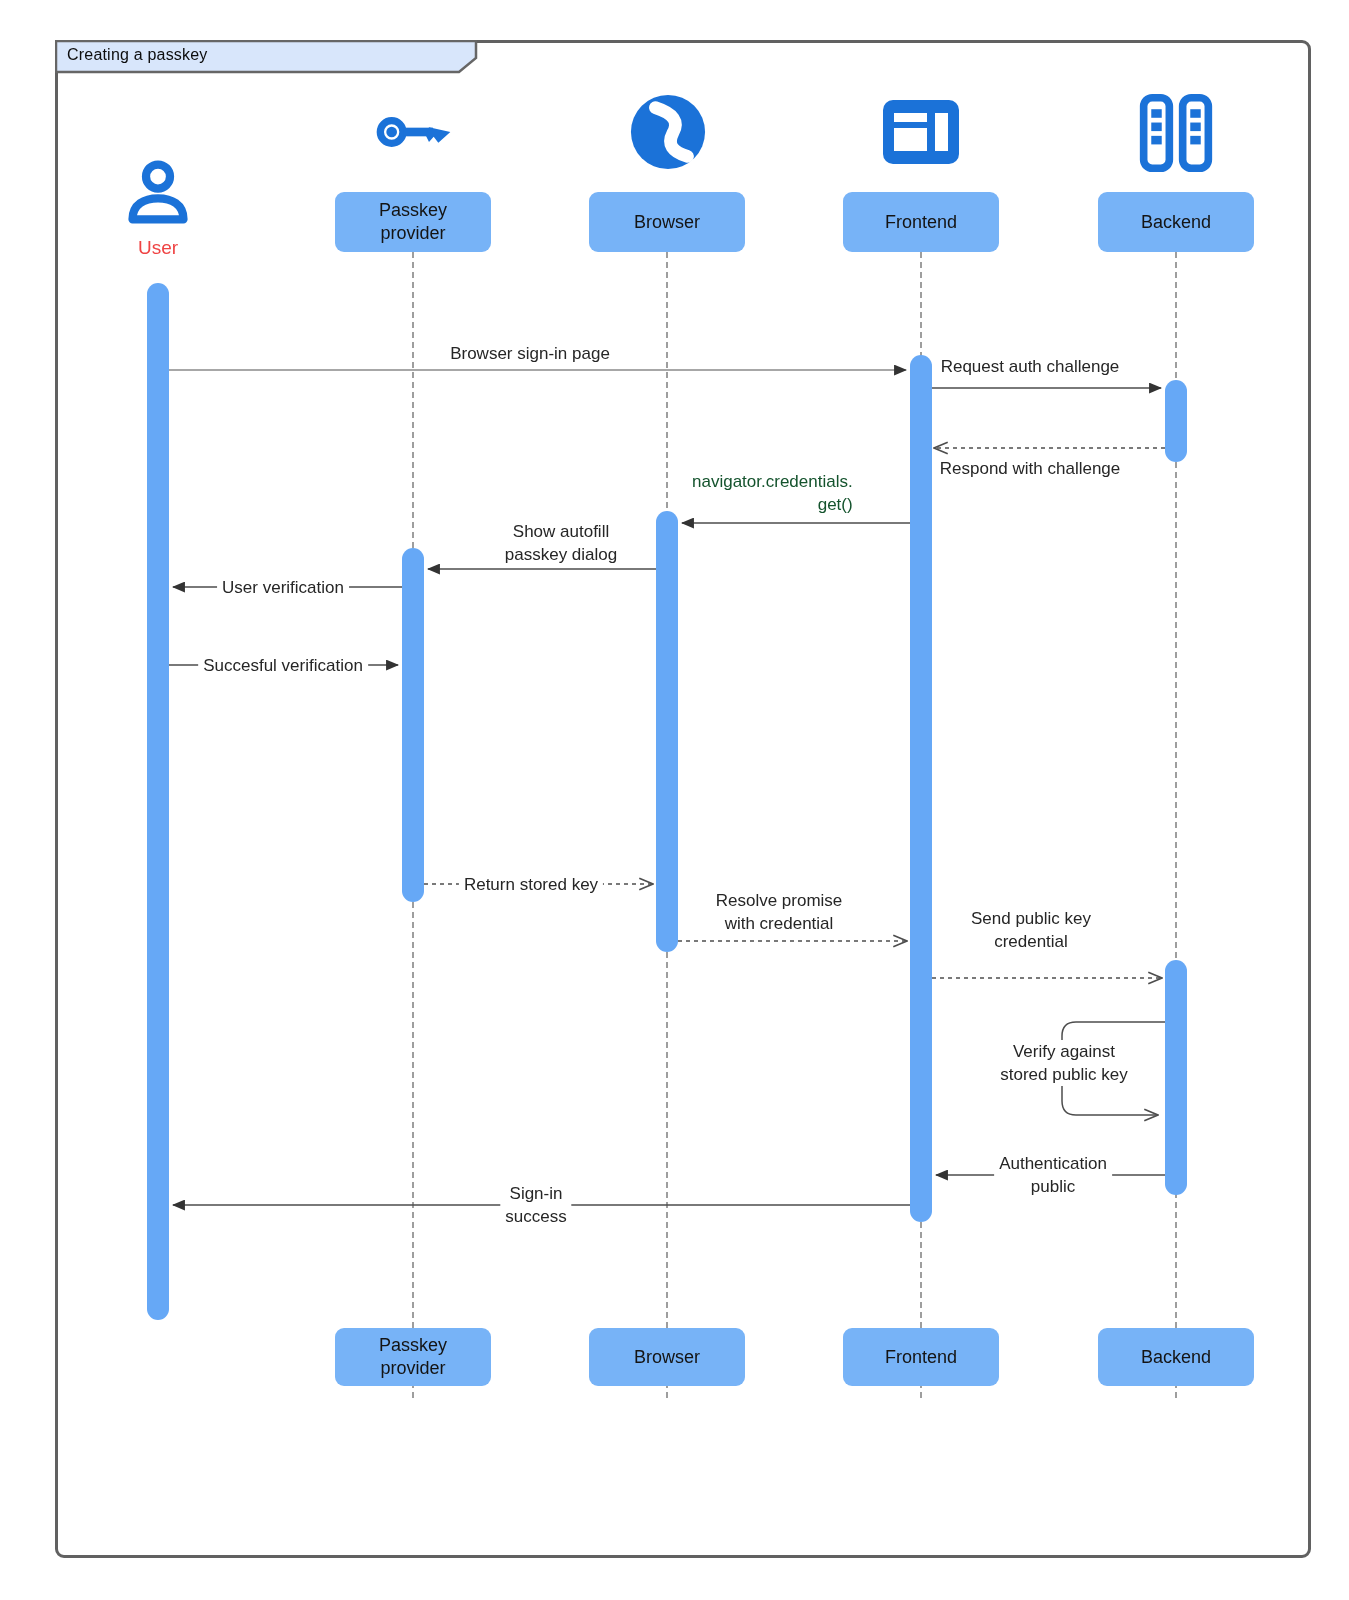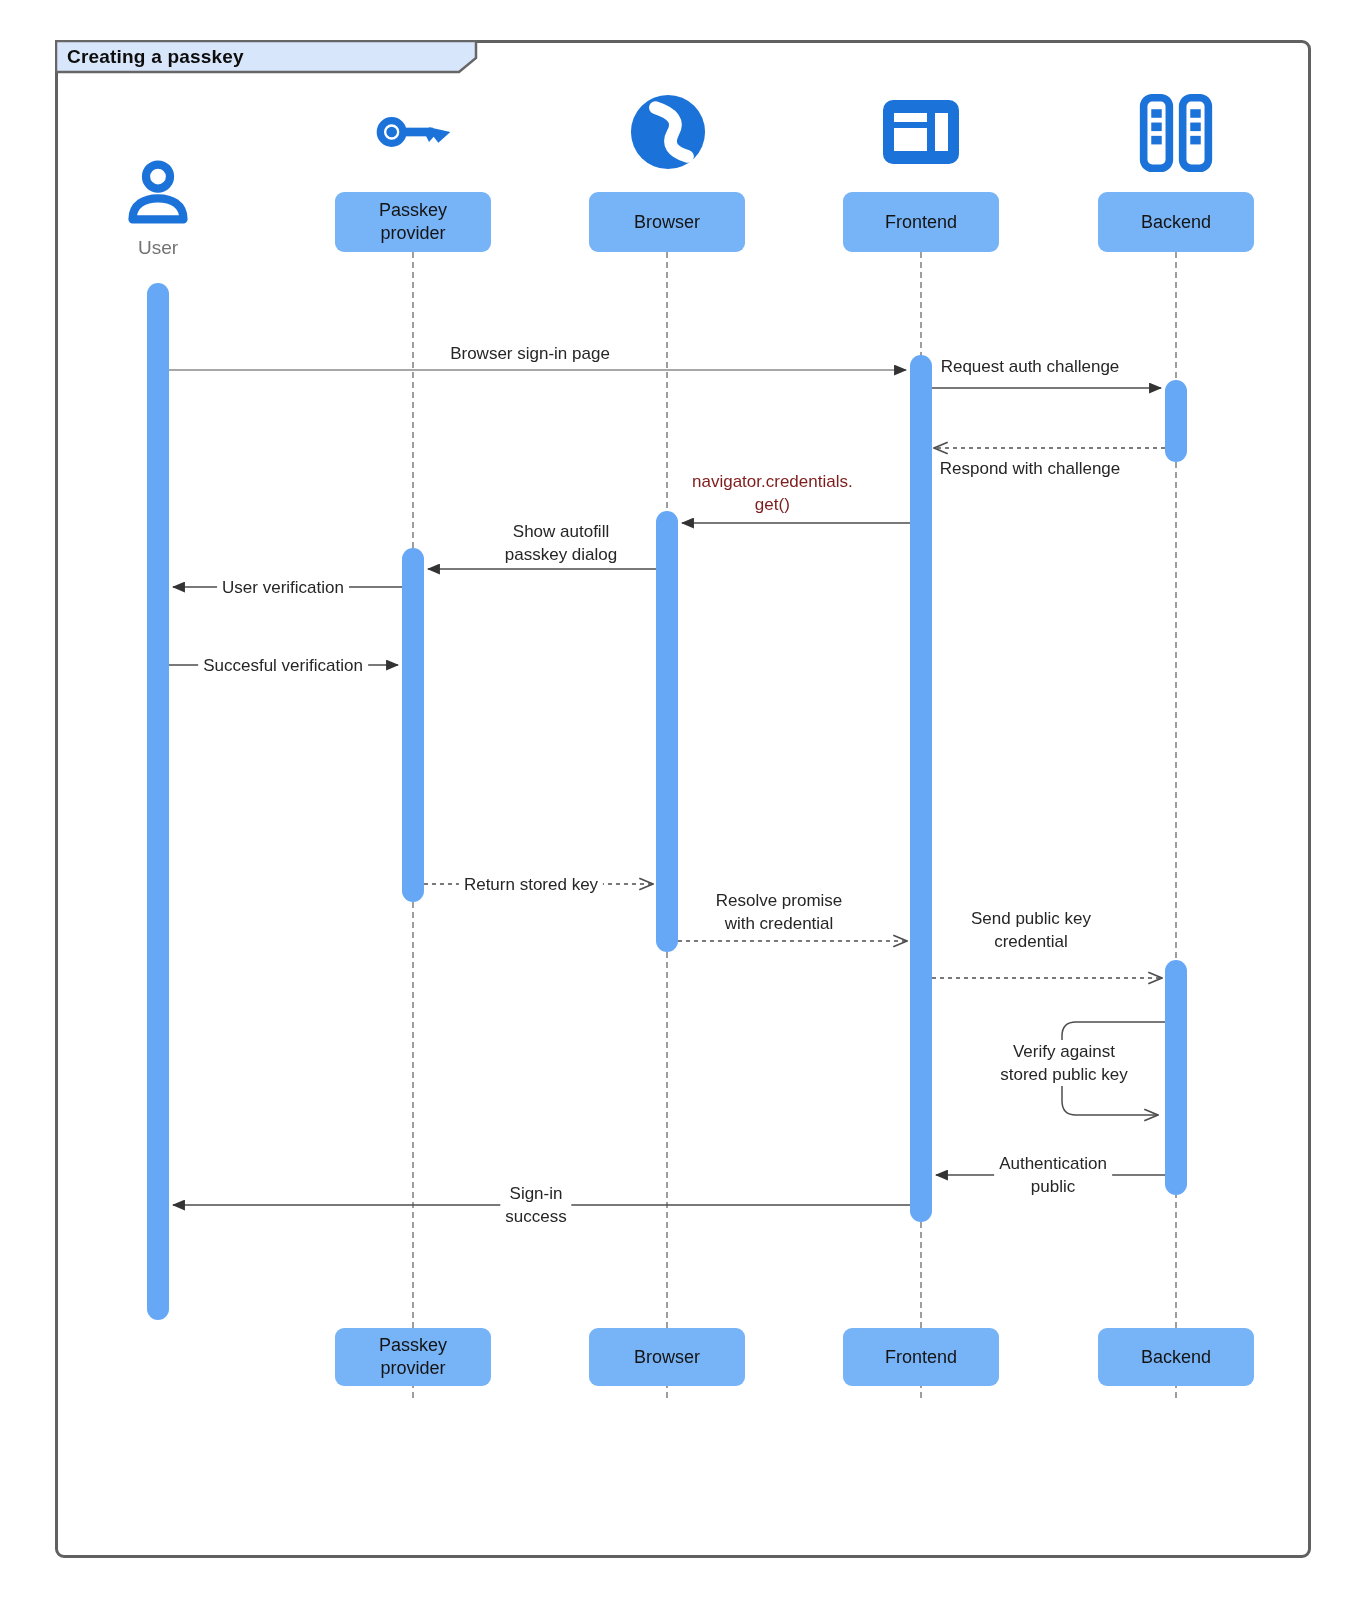--- a/index.html
+++ b/index.html
@@ -1,37 +1,37 @@
 <!DOCTYPE html>
 <html><head>
 <meta charset="utf-8">
 <style>
   html,body{margin:0;padding:0;background:#fff;}
   #canvas{position:relative;width:1349px;height:1600px;background:#fff;overflow:hidden;
           font-family:"Liberation Sans",sans-serif;color:#262626;}
   .frame{position:absolute;left:55px;top:40px;width:1250px;height:1512px;
          border:3px solid #616161;border-radius:9px;z-index:0;}
   .title-tab{position:absolute;left:55px;top:40px;z-index:2;}
-  .title-text{position:absolute;left:67px;top:46px;font-size:19px;font-weight:bold;
+  .title-text{position:absolute;left:67px;top:46px;font-size:16px;font-weight:normal;
               color:#0d0d0d;z-index:3;letter-spacing:0.2px;}
   .lifeline{position:absolute;top:252px;height:1146px;width:0;
             border-left:2px dashed #9e9e9e;z-index:1;}
   .bar{position:absolute;width:22px;background:#66a8f6;border-radius:11px;z-index:3;}
   .abox{position:absolute;width:156px;height:60px;background:#77b3f7;border-radius:9px;
         display:flex;align-items:center;justify-content:center;text-align:center;
         font-size:18px;line-height:23px;white-space:pre-line;color:#141414;z-index:4;}
   .actor-icon{position:absolute;z-index:2;}
   .user-label{position:absolute;left:110px;top:237px;width:96px;text-align:center;
-              font-size:19px;color:#737373;z-index:2;}
+              font-size:19px;color:#ef4444;z-index:2;}
   #arrows{position:absolute;left:0;top:0;z-index:5;pointer-events:none;}
   .msg{position:absolute;transform:translate(-50%,-50%);font-size:17px;line-height:23px;
        text-align:center;white-space:pre-line;background:#fff;padding:0 5px;z-index:6;
        color:#262626;}
-  .msg-left{position:absolute;font-size:17px;line-height:23px;text-align:center;
-            white-space:pre-line;background:#fff;padding:0 4px;z-index:6;color:#7f1d1d;}
+  .msg-left{position:absolute;font-size:17px;line-height:23px;text-align:right;
+            white-space:pre-line;background:#fff;padding:0 4px;z-index:6;color:#14532d;}
 </style>
 </head>
 <body>
 
 <div id="canvas">
 
   <div class="frame"></div>
 
   <svg class="title-tab" width="424" height="34">
     <polygon points="1,1 421,1 421,18 404,32 1,32" fill="#d8e6fb" stroke="#666666" stroke-width="2.5"></polygon>

